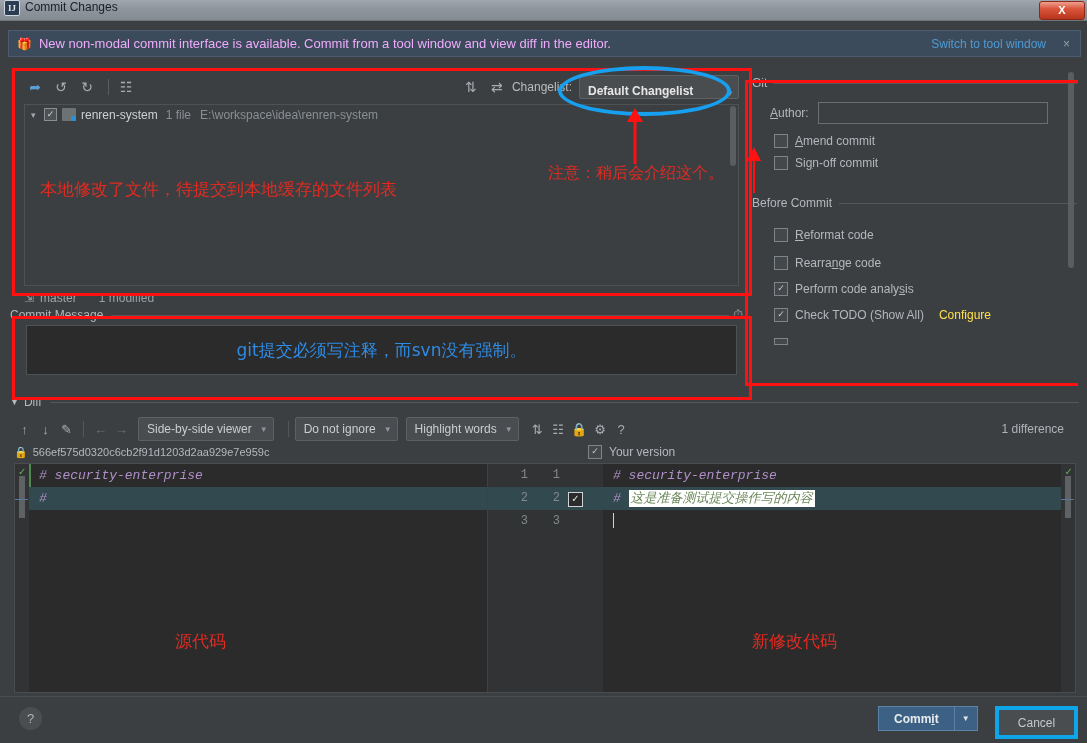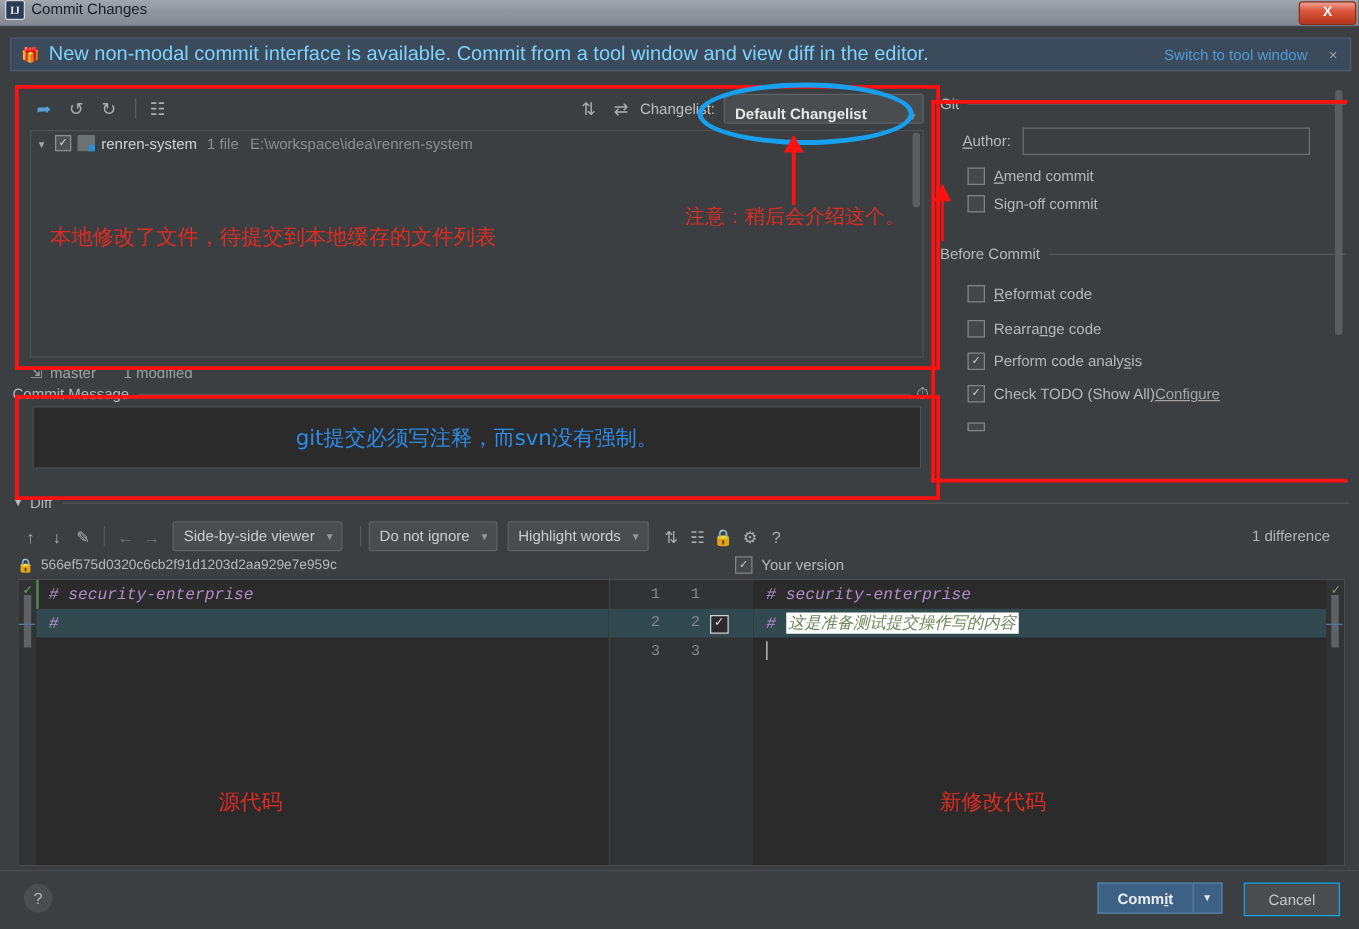--- a/index.html
+++ b/index.html
@@ -30,21 +30,21 @@
     border:1px solid #8c2a18;border-radius:3px;
     color:#fff;font-size:11px;font-weight:bold;text-align:center;line-height:17px;
   }
   
   .notify{
     position:absolute;left:8px;top:30px;width:1071px;height:25px;
     background:#3c4b5b;border:1px solid #4a5c6e;
     display:flex;align-items:center;
   }
   .notify .gift{margin-left:8px;margin-right:7px;color:#67a5c7;font-size:12px;line-height:1;}
-  .notify .ntext{color:#7dd3fc;font-size:16px;}
+  .notify .ntext{color:#f0abfc;font-size:13px;}
   .notify .nlink{position:absolute;right:34px;color:#4e9ad4;font-size:12px;cursor:pointer;}
   .notify .nclose{position:absolute;right:10px;color:#9aa0a6;font-size:12px;cursor:pointer;}
   
   .body-wrap{position:absolute;left:0;top:58px;width:1087px;height:638px;background:#3c3f41;}
 
   
   .changes-panel{position:absolute;left:10px;top:14px;width:737px;height:224px;background:#3c3f41;}
   .ch-toolbar{height:30px;display:flex;align-items:center;padding-left:14px;}
   .tbtn{width:22px;height:22px;display:flex;align-items:center;justify-content:center;
         color:#a8adb2;font-size:14px;cursor:pointer;margin-right:4px;}
@@ -108,21 +108,21 @@
   .lbl u{text-decoration:underline;}
   .author-row{display:flex;align-items:center;margin-top:10px;margin-left:18px;}
   .author-in{
     width:228px;height:20px;background:#3c3f41;border:1px solid #6a6f72;margin-left:9px;
   }
   .cbx{
     width:12px;height:12px;border:1px solid #7f8488;background:#45484a;margin-right:7px;flex:none;
     color:#c8cbce;font-size:9px;line-height:11px;text-align:center;
   }
   .cbx.on::after{content:"\2713";}
-  .link{color:#a3a3a3;margin-left:0;cursor:pointer;text-decoration:underline;}
+  .link{color:#fde047;margin-left:15px;cursor:pointer;}
   .opts-sb{position:absolute;right:2px;top:0;width:8px;height:290px;}
   .opts-sb i{position:absolute;left:1px;top:0;width:6px;height:196px;background:#5a5e60;border-radius:3px;display:block;}
 
   
   .diff-head{position:absolute;left:10px;top:336px;width:1069px;height:16px;display:flex;align-items:center;}
   .diff-head .tri{color:#b4b8bc;font-size:9px;margin-right:5px;}
   .diff-head .dtitle{color:#b4b8bc;font-size:12px;padding-right:8px;}
   .diff-head .drule{flex:1;height:1px;background:#555859;}
 
   .diff-toolbar{position:absolute;left:14px;top:358px;width:1060px;height:26px;display:flex;align-items:center;}
@@ -180,21 +180,21 @@
   .footer{position:absolute;left:0;top:696px;width:1087px;height:47px;background:#3c3f41;border-top:1px solid #4a4d4f;}
   .help-b{position:absolute;left:19px;top:10px;width:23px;height:23px;border-radius:50%;
           background:#4b4e50;color:#b0b4b8;font-size:13px;text-align:center;line-height:23px;cursor:pointer;}
   .commit-b{position:absolute;left:838px;top:9px;height:25px;display:flex;cursor:pointer;padding-left:40px;}
   .commit-main{background:#3d6185;border:1px solid #5a81a8;border-right:none;color:#e8ecef;
                font-weight:bold;font-size:12px;padding:0 15px;display:flex;align-items:center;}
   .commit-main u{text-decoration:underline;}
   .commit-arr{background:#3d6185;border:1px solid #5a81a8;width:22px;display:flex;align-items:center;
               justify-content:center;color:#dfe4e8;font-size:8px;}
   .cancel-b{position:absolute;left:995px;top:9px;width:75px;height:25px;background:#4a4d4f;
-            border:1px solid #0ea5e9;color:#c4c8cb;font-size:12px;display:flex;align-items:center;
+            border:4px solid #0ea5e9;color:#c4c8cb;font-size:12px;display:flex;align-items:center;
             justify-content:center;cursor:pointer;}
 
   
   .rbox{position:absolute;border:3px solid #ff1111;pointer-events:none;}
   .circle{position:absolute;border:4px solid #18a0f0;border-radius:50%;pointer-events:none;}
   .annot{position:absolute;color:#e02b22;font-family:"DejaVu Sans",sans-serif;pointer-events:none;}
   .arrow-v{position:absolute;pointer-events:none;}
   .scroll-right{position:absolute;right:0;top:58px;width:8px;height:638px;background:#3c3f41;}
 </style>
 </head>

